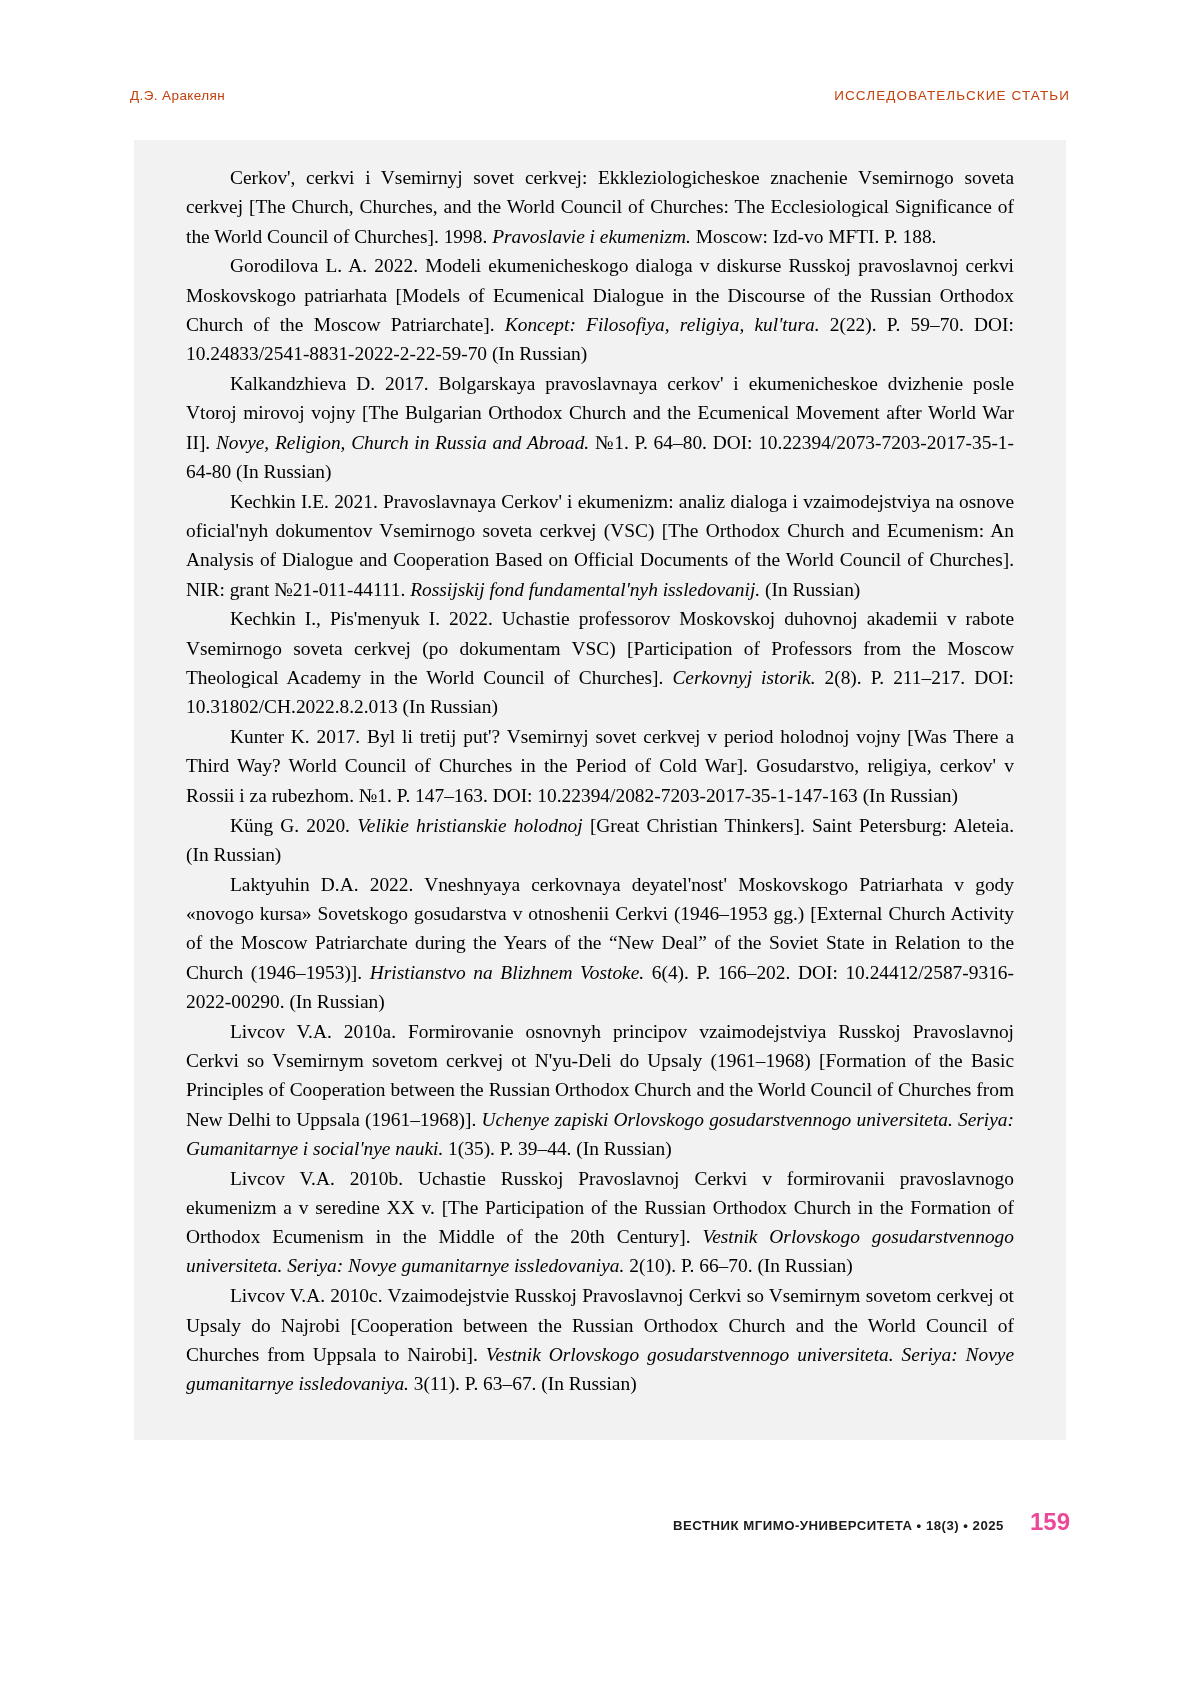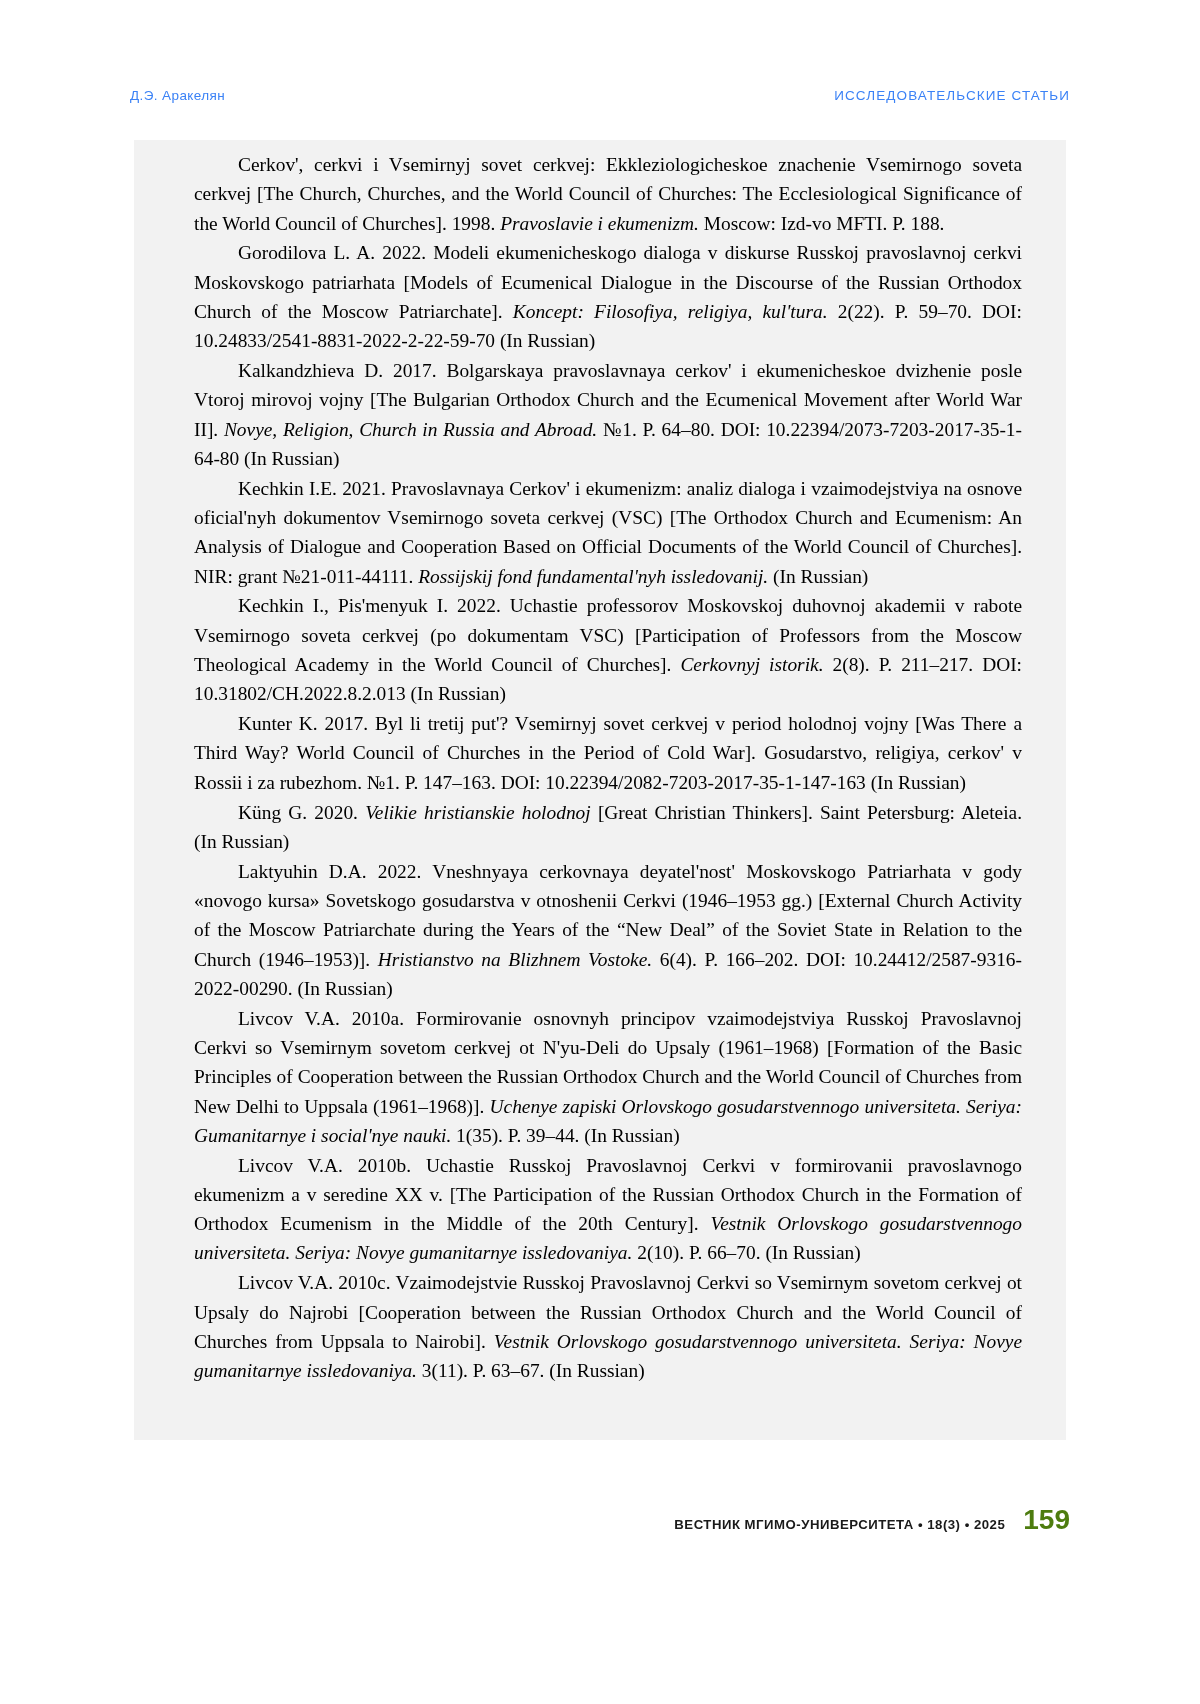--- a/index.html
+++ b/index.html
@@ -24,77 +24,76 @@
     position: absolute;
     top: 88px;
     left: 130px;
     right: 130px;
     display: flex;
     justify-content: space-between;
     align-items: baseline;
     font-family: "Liberation Sans", sans-serif;
     font-size: 13.5px;
     letter-spacing: 0.4px;
-    color: #3b82f6;
+    color: #c2410c;
   }
   .runhead-left {
     font-weight: 400;
   }
   .runhead-right {
     font-weight: 400;
     letter-spacing: 1.1px;
     text-align: right;
   }
   
   .panel {
     position: absolute;
     top: 140px;
     left: 134px;
     width: 932px;
     height: 1300px;
     background: #f2f2f2;
   }
   .content {
     position: absolute;
-    top: 150px;
+    top: 163px;
     left: 186px;
     width: 828px;
-    margin-left: 8px;
   }
   p.ref {
     margin: 0 0 0.5px 0;
     text-indent: 44px;
     text-align: justify;
     font-size: 19.4px;
     line-height: 29.3px;
     hyphens: manual;
   }
   em {
     font-style: italic;
   }
   
   .footer {
     position: absolute;
     bottom: 168px;
     right: 130px;
     display: flex;
     align-items: baseline;
-    gap: 18px;
+    gap: 26px;
     font-family: "Liberation Sans", sans-serif;
   }
   .footer-text {
     font-size: 13.2px;
     font-weight: 700;
     letter-spacing: 0.5px;
     color: #1a1a1a;
   }
   .footer-page {
-    font-size: 28px;
+    font-size: 24px;
     font-weight: 700;
-    color: #4d7c0f;
+    color: #ec4899;
   }
 </style>
 </head>
 <body>
 
 <div class="page">
 
   <div class="runhead">
     <span class="runhead-left">Д.Э. Аракелян</span>
     <span class="runhead-right">ИССЛЕДОВАТЕЛЬСКИЕ СТАТЬИ</span>

